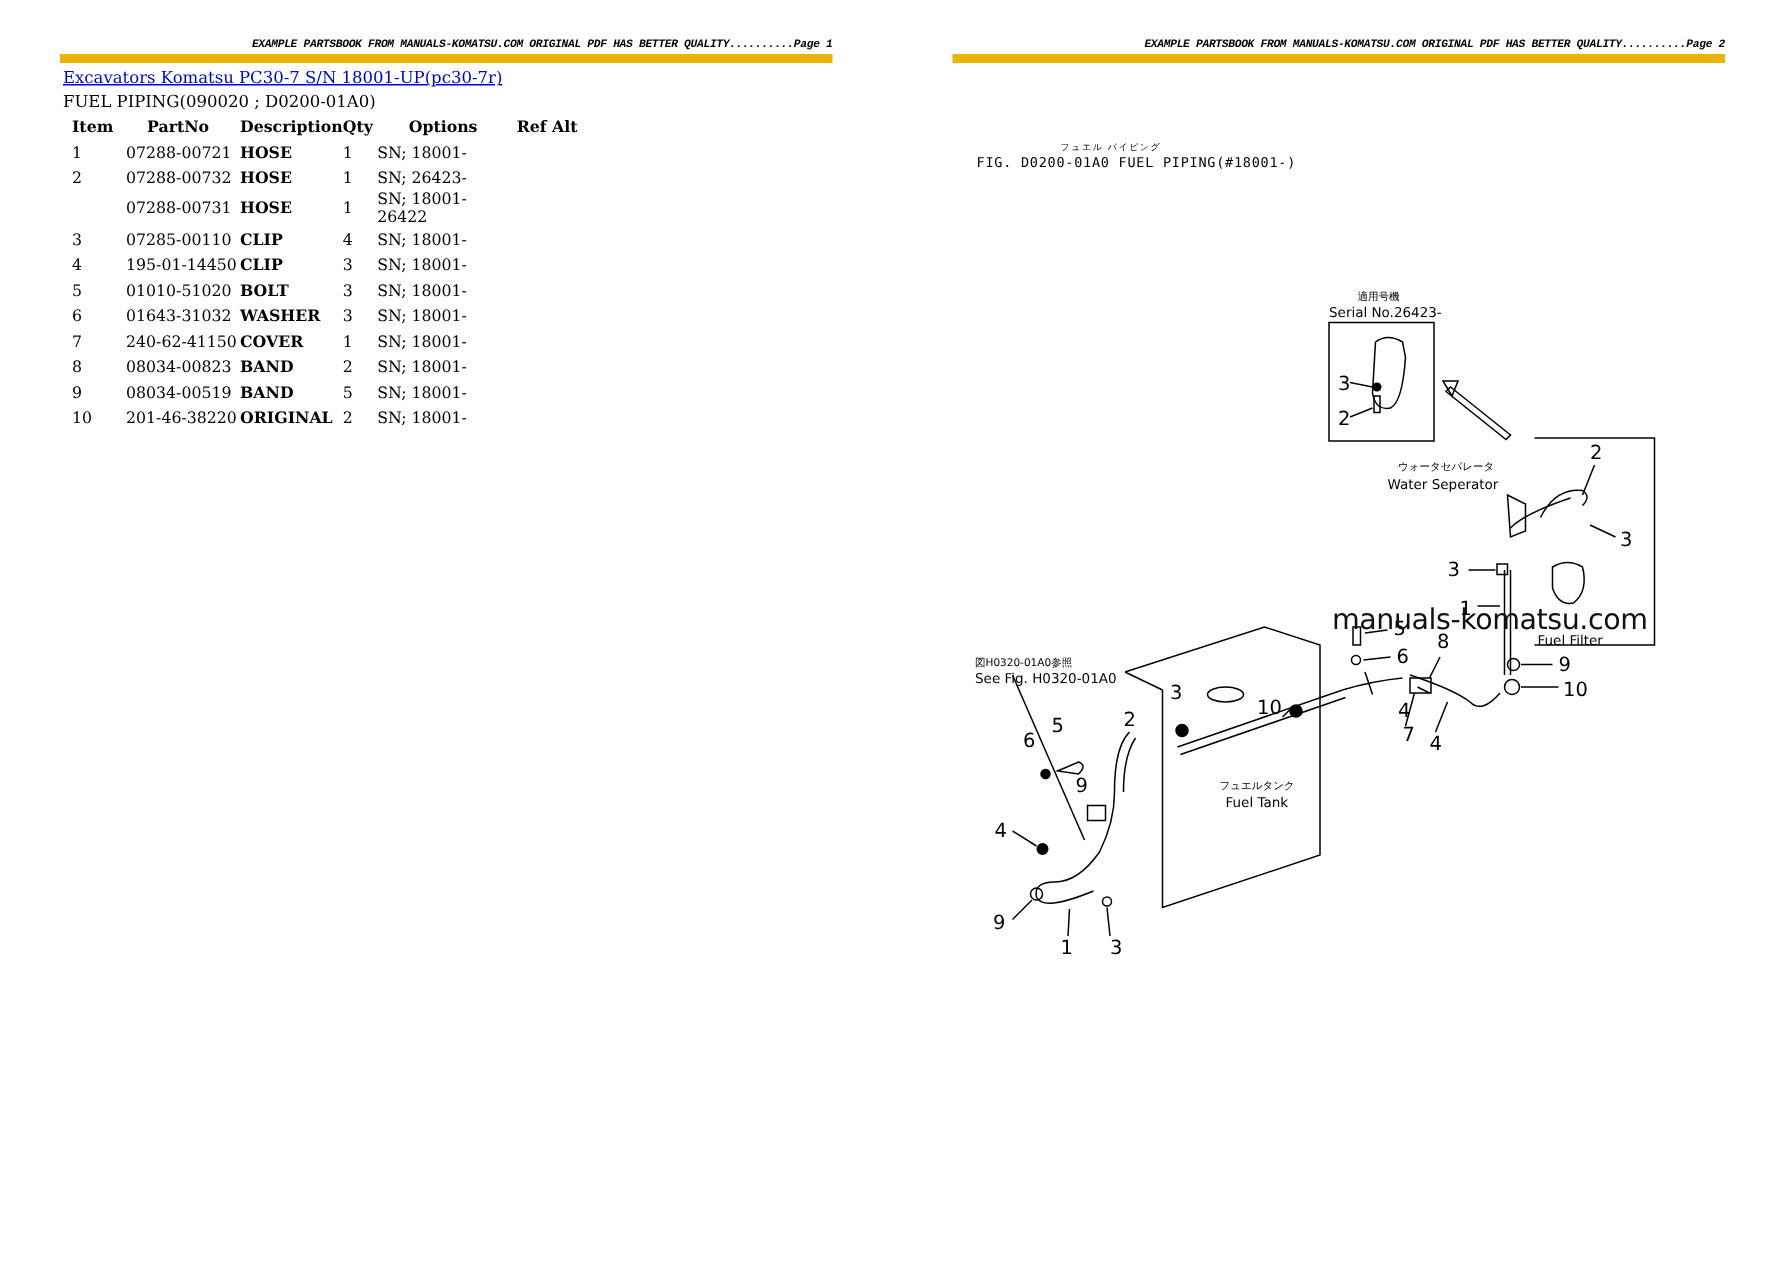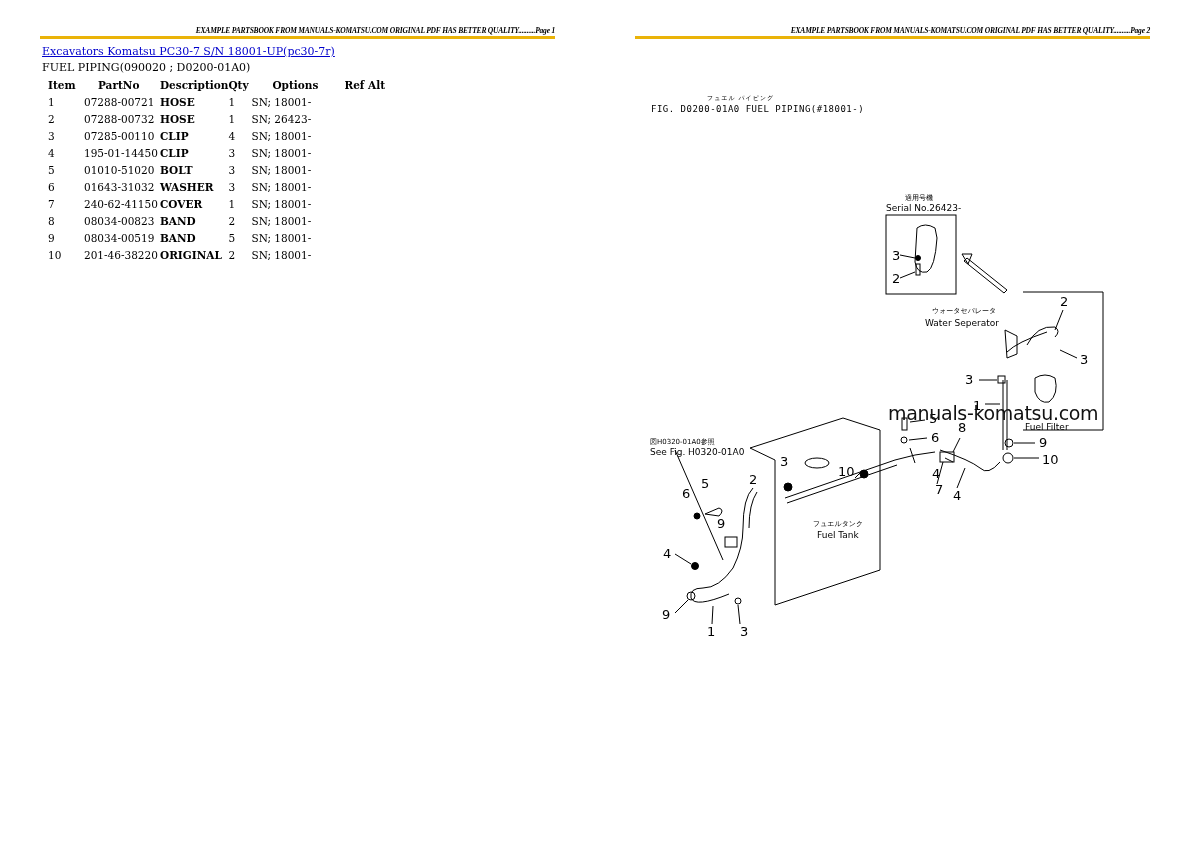--- a/index.html
+++ b/index.html
@@ -1,20 +1,20 @@
 <!DOCTYPE html>
 <html><head>
   <meta charset="utf-8">
   <style>
     html, body { margin:0; padding:0; background:#ffffff; }
     body { width:1190px; height:842px; position:relative; overflow:hidden; font-family:"DejaVu Serif", serif; color:#000; }
     .page { position:absolute; top:0; width:595px; height:842px; }
     .page.left { left:0; }
     .page.right { left:595px; }
-    .header { position:absolute; top:26px; left:40px; right:40px; border-bottom:3px solid #eab308; text-align:right; font-family:Liberation Serif, serif; font-weight:bold; font-style:italic; font-size:7.5px; letter-spacing:-0.2px; padding-bottom:1px; line-height:9px; }
+    .header { position:absolute; top:26px; left:40px; right:40px; border-bottom:6px solid #eab308; text-align:right; font-family:Liberation Mono, monospace; font-weight:bold; font-style:italic; font-size:7.5px; letter-spacing:-0.2px; padding-bottom:1px; line-height:9px; }
     .title-link { position:absolute; top:45px; left:42px; font-size:11px; color:#0000cc; text-decoration:underline; font-family:"DejaVu Serif", serif; }
     .subtitle { position:absolute; top:61px; left:42px; font-size:11px; font-family:"DejaVu Serif", serif; }
     table.parts { position:absolute; top:77px; left:42px; border-collapse:collapse; font-size:10.5px; font-family:"DejaVu Serif", serif; }
     table.parts th { font-weight:bold; text-align:left; padding:0; height:16px; }
     table.parts td { padding:0; height:17px; vertical-align:middle; }
     .c-item { width:36px; padding-left:6px !important; }
     .c-part { width:76px; }
     .c-desc { width:68px;font-weight:bold; }
     .c-qty { width:23px; }
     .c-opt { width:93px; }
@@ -56,20 +56,28 @@
           <td class="c-qty">1</td>
           <td class="c-opt">SN; 18001-</td>
           <td class="c-ref"></td>
         </tr>
         <tr>
           <td class="c-item">2</td>
           <td class="c-part">07288-00732</td>
           <td class="c-desc">HOSE</td>
           <td class="c-qty">1</td>
           <td class="c-opt">SN; 26423-</td>
+          <td class="c-ref"></td>
+        </tr>
+        <tr>
+          <td class="c-item"></td>
+          <td class="c-part">07288-00731</td>
+          <td class="c-desc">HOSE</td>
+          <td class="c-qty">1</td>
+          <td class="c-opt">SN; 18001-26422</td>
           <td class="c-ref"></td>
         </tr>
         <tr>
           <td class="c-item">3</td>
           <td class="c-part">07285-00110</td>
           <td class="c-desc">CLIP</td>
           <td class="c-qty">4</td>
           <td class="c-opt">SN; 18001-</td>
           <td class="c-ref"></td>
         </tr>

